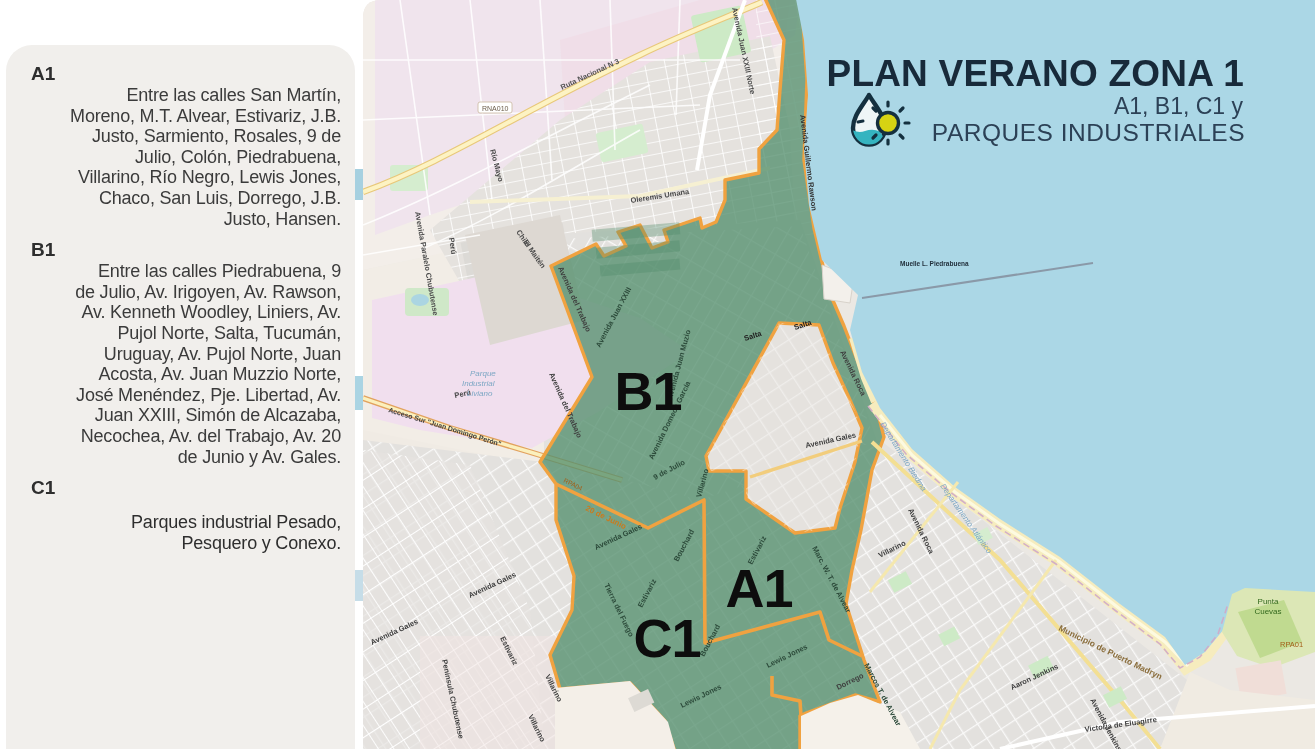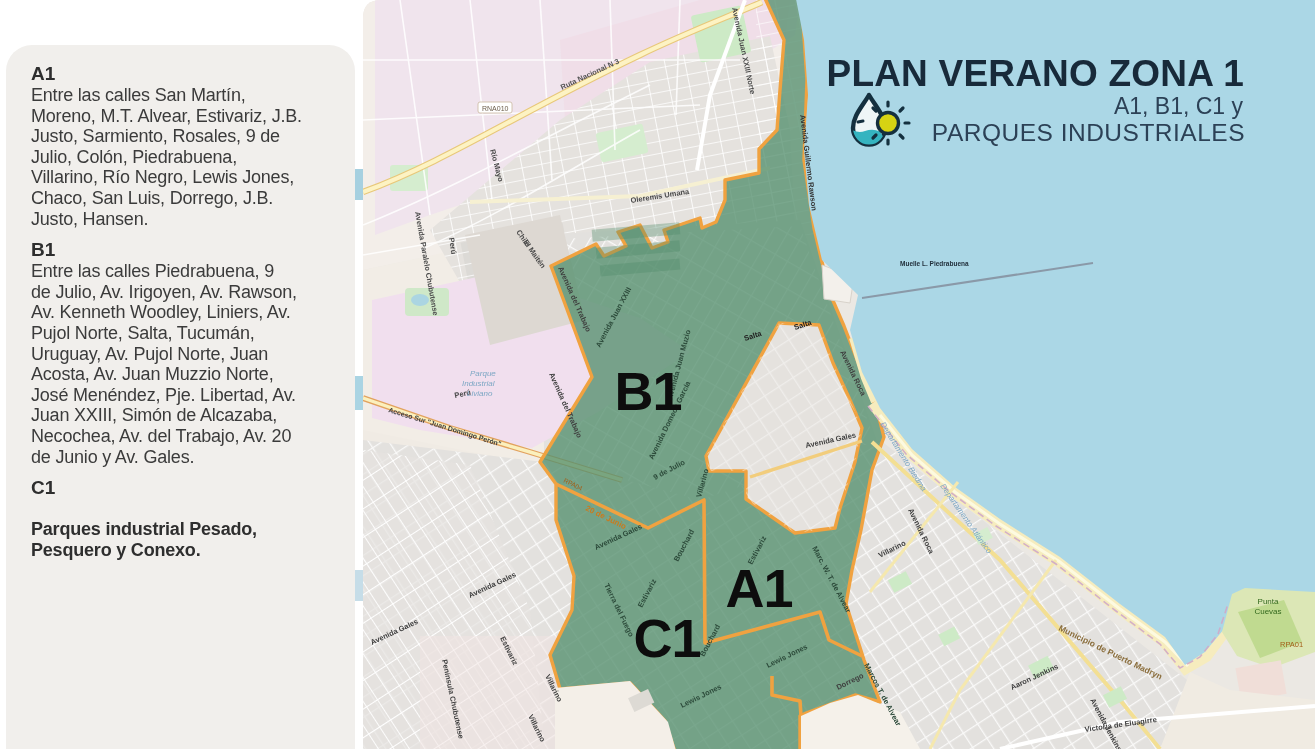--- a/index.html
+++ b/index.html
@@ -1,20 +1,20 @@
 <!DOCTYPE html>
 <html><head>
 <meta charset="utf-8">
 <style>
   html,body{margin:0;padding:0;background:#ffffff;width:1315px;height:749px;overflow:hidden;}
   body{font-family:"Liberation Sans", sans-serif;position:relative;}
   #panel{position:absolute;left:6px;top:45px;width:349px;height:760px;background:#f1efec;border-radius:26px;z-index:5;}
   #panel .inner{padding:18px 14px 0 25px;color:#3b3b3b;font-size:18px;line-height:20.6px;letter-spacing:-0.2px;}
   #panel h3{margin:0;font-size:19px;line-height:22px;color:#2e2e2e;letter-spacing:0;}
-  #panel p{margin:0 0 0 0;}
+  #panel p{margin:0 0 0 0;text-align:right;}
   .mapwrap{position:absolute;left:0;top:0;width:1315px;height:749px;}
 </style>
 </head>
 <body>
 
 <div class="mapwrap">
 <svg width="1315" height="749" viewBox="0 0 1315 749" xmlns="http://www.w3.org/2000/svg">
 <defs>
   <clipPath id="mapclip">
           <path d="M381,0 L1315,0 L1315,749 L381,749 L363,749 Q363,749 363,731 L363,18 Q363,0 381,0 Z"></path>
@@ -338,15 +338,15 @@
 
     <p>Entre las calles San Martín,<br>Moreno, M.T. Alvear, Estivariz, J.B.<br>Justo, Sarmiento, Rosales, 9 de<br>Julio, Colón, Piedrabuena,<br>Villarino, Río Negro, Lewis Jones,<br>Chaco, San Luis, Dorrego, J.B.<br>Justo, Hansen.</p>
 
     <h3 style="margin-top:10px">B1</h3>
 
     <p>Entre las calles Piedrabuena, 9<br>de Julio, Av. Irigoyen, Av. Rawson,<br>Av. Kenneth Woodley, Liniers, Av.<br>Pujol Norte, Salta, Tucumán,<br>Uruguay, Av. Pujol Norte, Juan<br>Acosta, Av. Juan Muzzio Norte,<br>José Menéndez, Pje. Libertad, Av.<br>Juan XXIII, Simón de Alcazaba,<br>Necochea, Av. del Trabajo, Av. 20<br>de Junio y Av. Gales.</p>
 
     <h3 style="margin-top:10px">C1</h3>
 
 
-    <p style="font-weight:bold;margin-top:20px;color:#2e2e2e;">Parques industrial Pesado,<br>Pesquero y Conexo.</p>
+    <p style="font-weight:normal;margin-top:13px;color:#2e2e2e;">Parques industrial Pesado,<br>Pesquero y Conexo.</p>
   </div>
 </div>
 
 </body></html>

